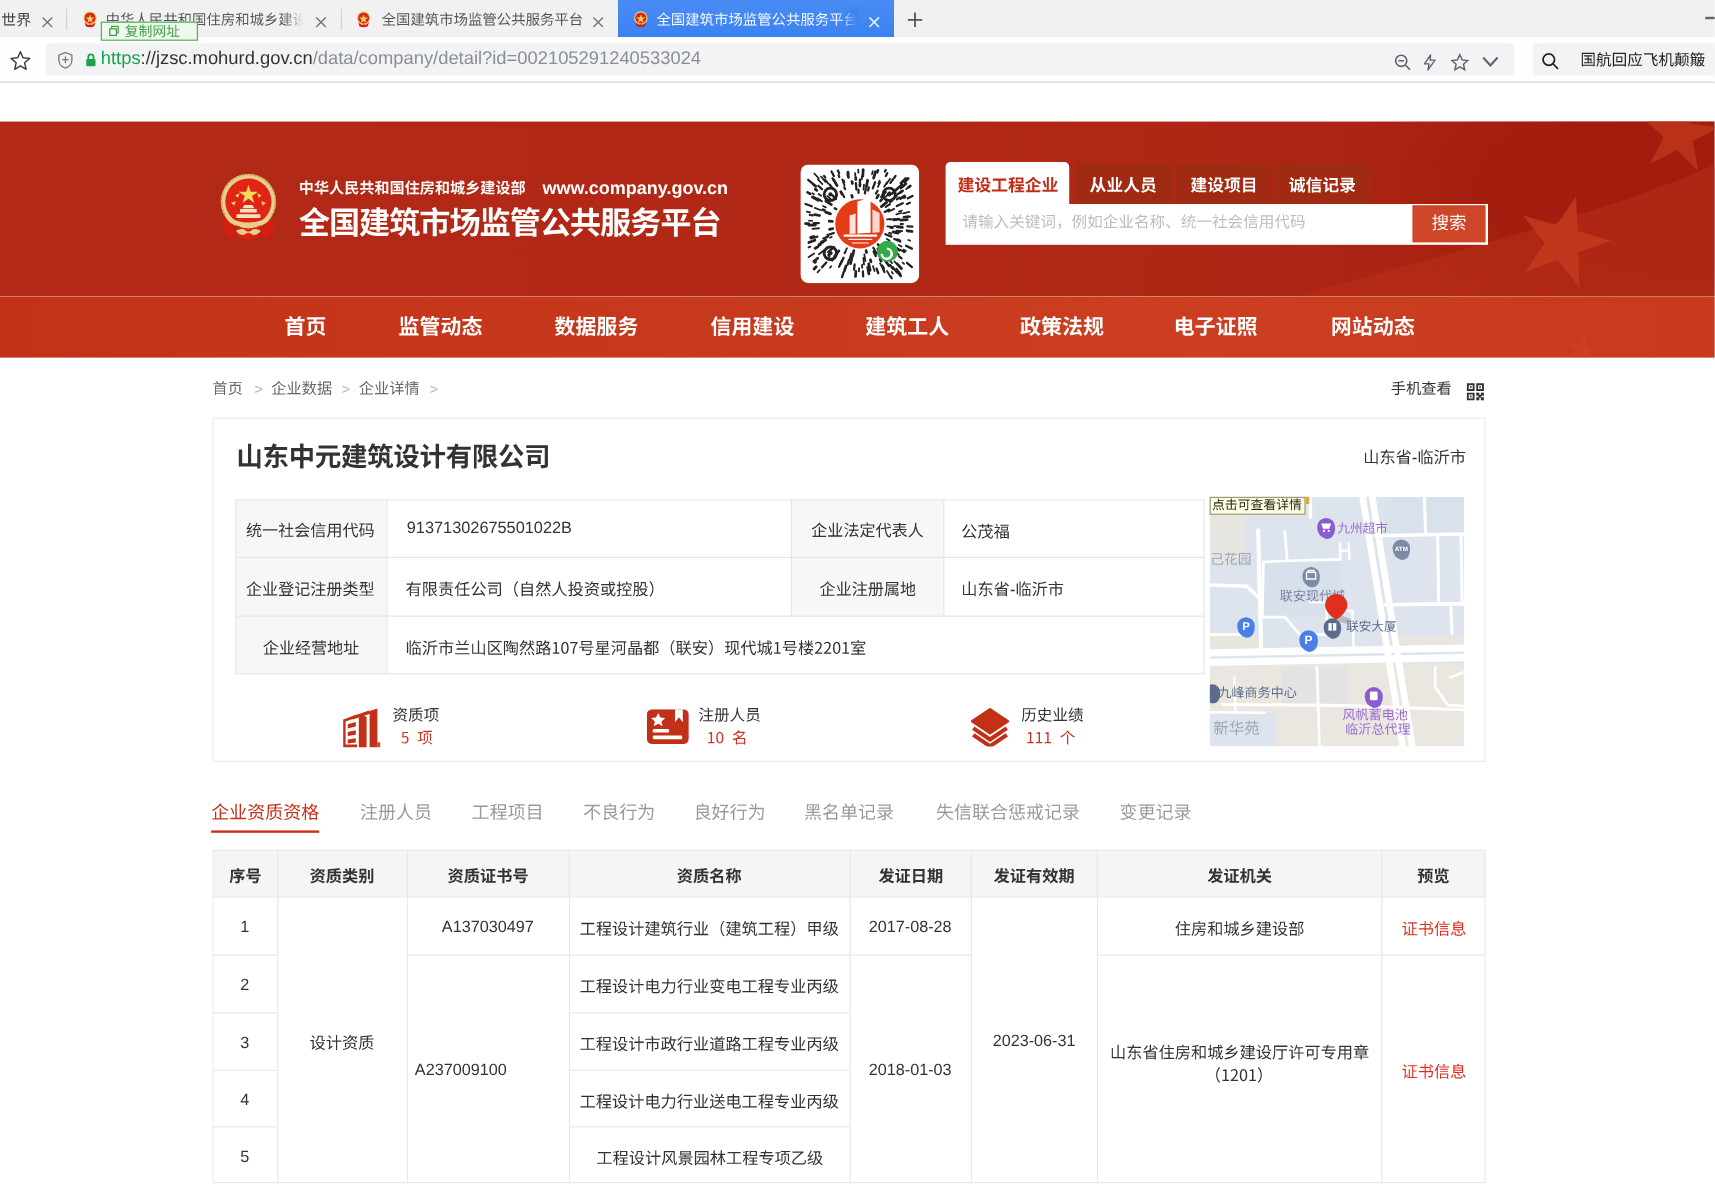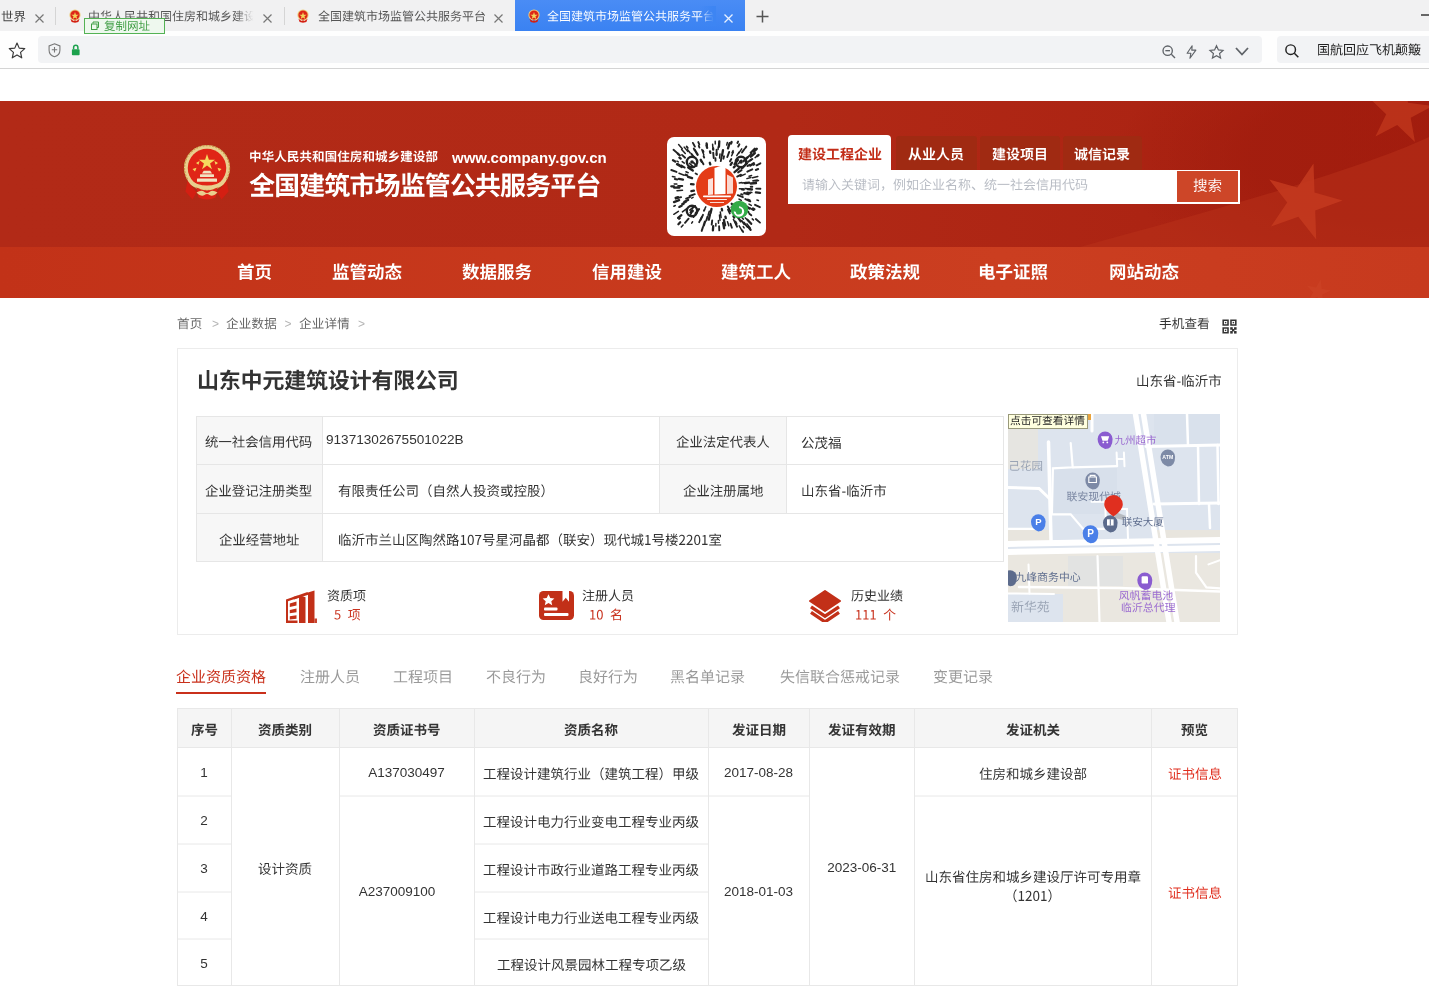--- a/index.html
+++ b/index.html
@@ -380,20 +380,21 @@
     </svg>
     <div style="position:absolute;left:38px;top:36px;width:1224px;height:27px;background:#f2f3f5;border-radius:4px"></div>
     <svg style="position:absolute;left:48px;top:43px" width="13" height="14.5" viewBox="0 0 24 26">
       <path d="M12 1 L22 5 V13 C22 19 17 23.5 12 25 C7 23.5 2 19 2 13 V5 Z" fill="none" stroke="#777" stroke-width="2"></path>
       <path d="M12 7 V17 M7 12 H17" stroke="#777" stroke-width="2"></path>
     </svg>
     <svg style="position:absolute;left:69.5px;top:44px" width="11.5" height="12" viewBox="0 0 24 28">
       <rect x="3" y="12" width="18" height="14" rx="2" fill="#1ca14c"></rect>
       <path d="M7 12 V8 a5 5 0 0 1 10 0 V12" fill="none" stroke="#1ca14c" stroke-width="3.5"></path>
     </svg>
+    <div style="position:absolute;left:84px;top:40.3px;font-family:'Liberation Sans',sans-serif;font-size:15.3px;line-height:1.2;white-space:nowrap"><span style="color:#18a452">https</span><span style="color:#333">://jzsc.mohurd.gov.cn</span><span style="color:#8a8f94">/data/company/detail?id=002105291240533024</span></div>
     <svg style="position:absolute;left:1161px;top:43.5px" width="16" height="16" viewBox="0 0 24 24">
       <circle cx="10" cy="10" r="7" fill="none" stroke="#5f6368" stroke-width="2"></circle>
       <path d="M15.5 15.5 L21 21" stroke="#5f6368" stroke-width="2"></path>
       <path d="M6.5 10 H13.5" stroke="#5f6368" stroke-width="2"></path>
     </svg>
     <svg style="position:absolute;left:1184px;top:43.5px" width="15" height="16" viewBox="0 0 24 24">
       <path d="M13 2 L5 14 H11 L9.5 22 L19 9 H12.5 Z" fill="none" stroke="#5f6368" stroke-width="1.8" stroke-linejoin="round"></path>
     </svg>
     <svg style="position:absolute;left:1208px;top:43.5px" width="17" height="16" viewBox="0 0 24 24">
       <path d="M12 2.5 L14.9 8.9 L21.8 9.6 L16.6 14.3 L18.1 21.2 L12 17.6 L5.9 21.2 L7.4 14.3 L2.2 9.6 L9.1 8.9 Z" fill="none" stroke="#5f6368" stroke-width="1.8"></path>
@@ -1008,21 +1009,21 @@
     <div style="position:absolute;left:682.5px;top:484px;line-height:0"><svg class="t" width="80.4" height="16" style="vertical-align:top">
         <g transform="translate(0,11.79) scale(0.134)" fill="#333">
           <use href="#r83" x="0"></use>
           <use href="#r84" x="100"></use>
           <use href="#r139" x="200"></use>
           <use href="#r140" x="300"></use>
           <use href="#r149" x="400"></use>
           <use href="#r145" x="500"></use>
         </g>
       </svg></div>
-    <div style="position:absolute;left:326px;top:433px;font-family:'Liberation Sans',sans-serif;font-size:13.6px;font-weight:400;color:#333;white-space:nowrap;line-height:1;">91371302675501022B</div>
+    <div style="position:absolute;left:339px;top:433px;font-family:'Liberation Sans',sans-serif;font-size:13.6px;font-weight:400;color:#333;white-space:nowrap;line-height:1;">91371302675501022B</div>
     <div style="position:absolute;left:801px;top:435.8px;line-height:0"><svg class="t" width="40.5" height="16" style="vertical-align:top">
         <g transform="translate(0,11.88) scale(0.135)" fill="#333">
           <use href="#r21" x="0"></use>
           <use href="#r150" x="100"></use>
           <use href="#r151" x="200"></use>
         </g>
       </svg></div>
     <div style="position:absolute;left:338px;top:484.3px;line-height:0"><svg class="t" width="216" height="16" style="vertical-align:top">
         <g transform="translate(0,11.88) scale(0.135)" fill="#333">
           <use href="#r152" x="0"></use>
@@ -1443,21 +1444,21 @@
     <div style="position:absolute;left:204px;top:956.85px;font-family:'Liberation Sans',sans-serif;font-size:13.5px;font-weight:400;color:#333;white-space:nowrap;line-height:1;transform:translateX(-50%);">5</div>
     <div style="position:absolute;left:258px;top:862.3px;line-height:0"><svg class="t" width="54" height="16" style="vertical-align:top">
         <g transform="translate(0,11.88) scale(0.135)" fill="#333">
           <use href="#r14" x="0"></use>
           <use href="#r250" x="100"></use>
           <use href="#r161" x="200"></use>
           <use href="#r184" x="300"></use>
         </g>
       </svg></div>
     <div style="position:absolute;left:406.5px;top:766.1px;font-family:'Liberation Sans',sans-serif;font-size:13.5px;font-weight:400;color:#333;white-space:nowrap;line-height:1;transform:translateX(-50%);">A137030497</div>
-    <div style="position:absolute;left:397px;top:885.35px;font-family:'Liberation Sans',sans-serif;font-size:13.5px;font-weight:400;color:#333;white-space:nowrap;line-height:1;transform:translateX(-50%);">A237009100</div>
+    <div style="position:absolute;left:384px;top:885.35px;font-family:'Liberation Sans',sans-serif;font-size:13.5px;font-weight:400;color:#333;white-space:nowrap;line-height:1;transform:translateX(-50%);">A237009100</div>
     <div style="position:absolute;left:483px;top:767px;line-height:0"><svg class="t" width="216" height="16" style="vertical-align:top">
         <g transform="translate(0,11.88) scale(0.135)" fill="#333">
           <use href="#r216" x="0"></use>
           <use href="#r217" x="100"></use>
           <use href="#r14" x="200"></use>
           <use href="#r250" x="300"></use>
           <use href="#r13" x="400"></use>
           <use href="#r16" x="500"></use>
           <use href="#r221" x="600"></use>
           <use href="#r84" x="700"></use>

